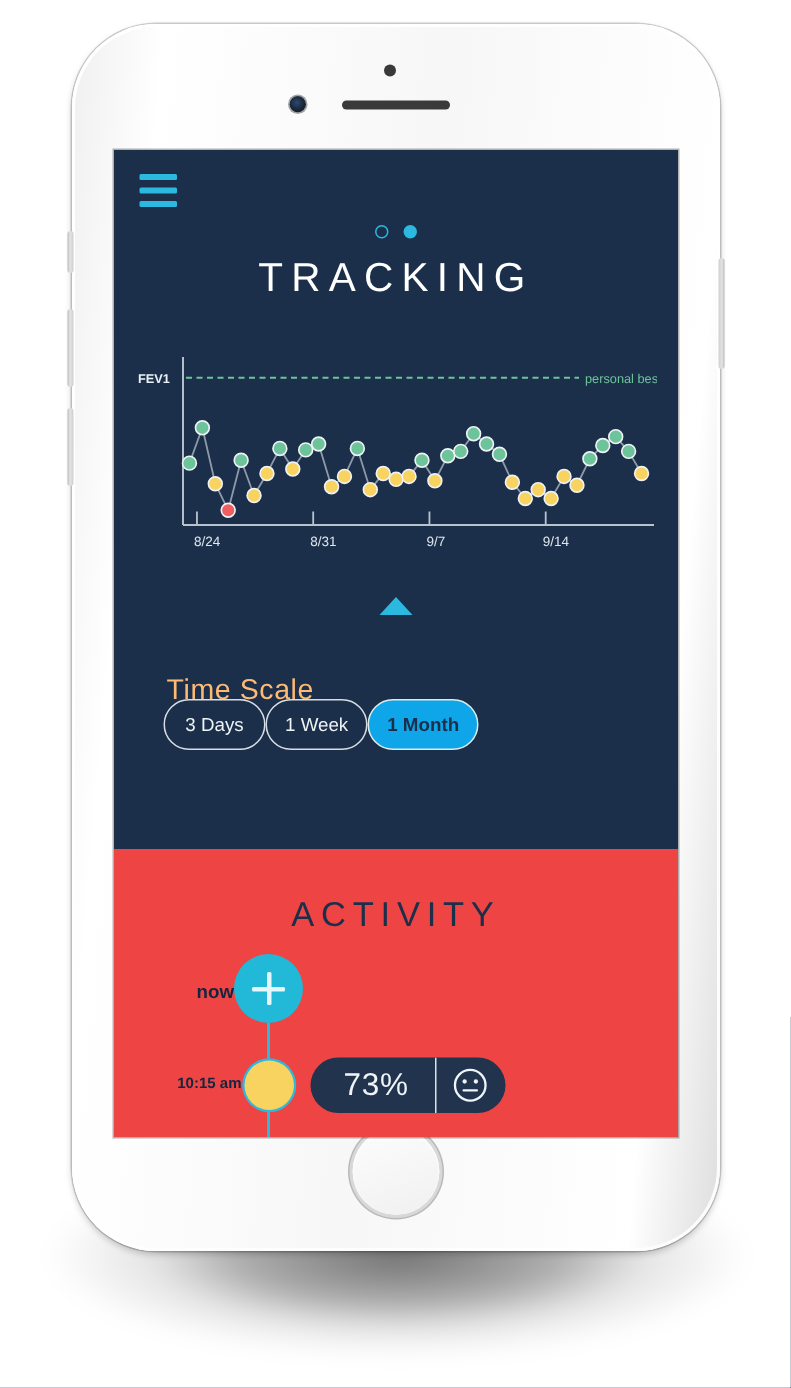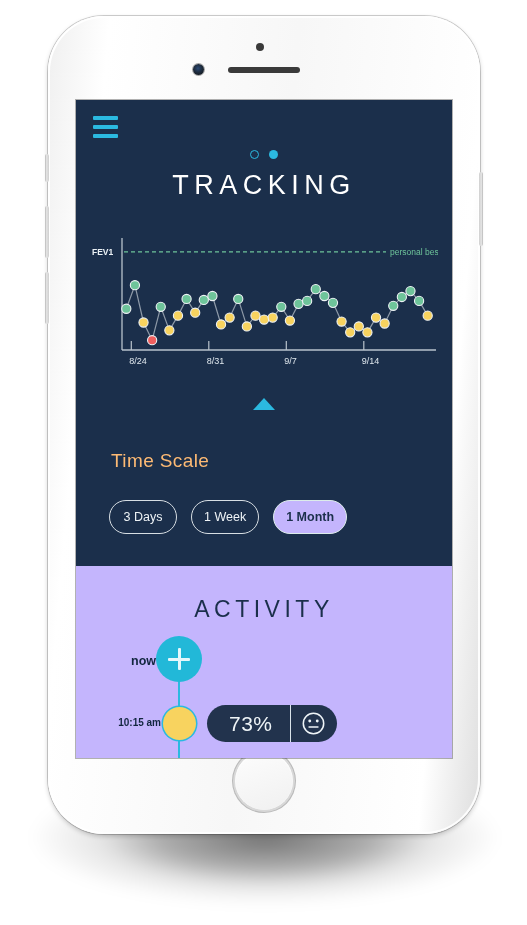--- a/index.html
+++ b/index.html
@@ -159,49 +159,49 @@
     border-left: 11px solid transparent;
     border-right: 11px solid transparent;
     border-bottom: 12px solid #2bb9e0;
   }
 
   #time-scale-label {
     position: absolute; left: 35px; top: 350px;
     color: #fdba74; font-size: 19px; letter-spacing: 0.4px;
   }
   #time-scale-options {
-    position: absolute; left: 33px; top: 400px;
-    display: flex; gap: 14px;
+    position: absolute; left: 33px; top: 366px;
+    display: flex; 
   }
   .scale-pill {
     min-width: 68px; height: 34px;
     border-radius: 17px;
     display: flex; align-items: center; justify-content: center;
     font-size: 12.5px;
     padding: 0 12px;
     cursor: pointer;
     box-sizing: border-box;
   }
   .scale-pill.off {
     border: 1.3px solid #d7dee3;
     color: #eef3f6;
     background: transparent;
   }
   .scale-pill.on {
-    background: #c4b5fd;
+    background: #0ea5e9;
     color: #1b2f4b;
     border: 1.3px solid #dcecea;
     font-weight: 600;
   }
 
   
   #activity-panel {
     position: absolute; left: 0; top: 466px;
     width: 376px; height: 192px;
-    background: #c4b5fd;
+    background: #ef4444;
   }
   #activity-title {
     position: absolute; top: 30px; left: 0; width: 376px;
     text-align: center;
     color: #1b2f4b;
     font-size: 23px;
     letter-spacing: 4.5px;
     font-weight: 300;
   }
 

